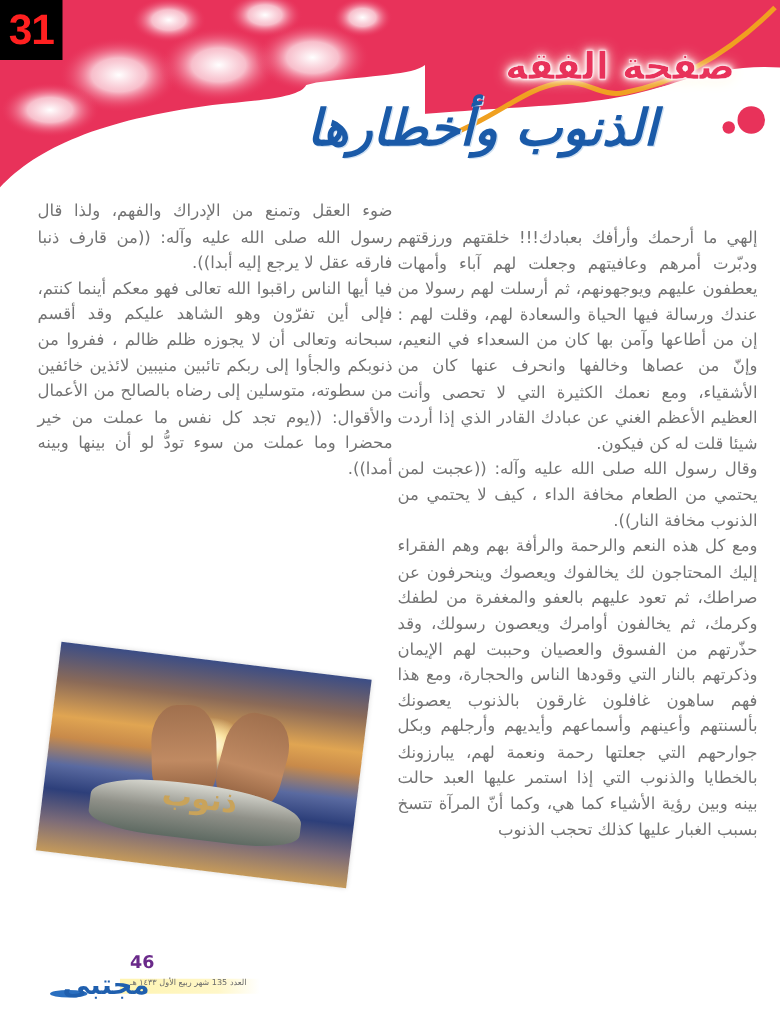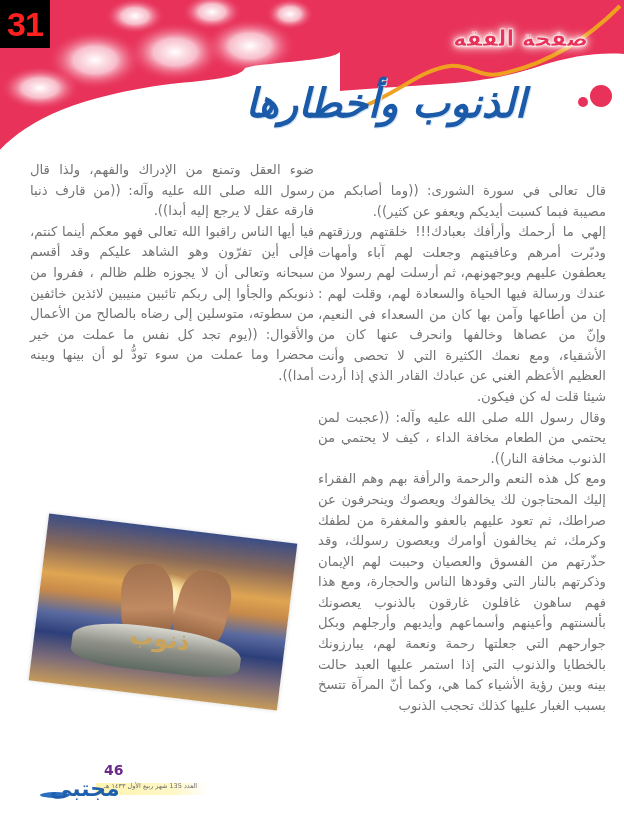--- a/index.html
+++ b/index.html
@@ -13,23 +13,23 @@
       overflow: hidden;
     }
     .header svg { position: absolute; left: 0; top: 0; }
     .page-num {
       position: absolute; left: 0; top: 0; width: 50px; height: 48px;
       background: #000; color: #ff2020;
       font-family: "Liberation Sans", sans-serif; font-size: 34px; font-weight: bold;
       line-height: 48px; text-align: center; letter-spacing: -1px;
     }
     .section-label {
-      position: absolute; right: 36px; top: 26px;
+      position: absolute; right: 36px; top: 36px;
       color: #e8325a; font-family: "DejaVu Sans", sans-serif; font-weight: bold;
-      font-size: 22px; direction: rtl;
+      font-size: 30px; direction: rtl;
       text-shadow: 0 0 2px #fff, 0 0 4px #fff, 0 0 8px #fff, 0 0 12px #fff7d8;
       -webkit-text-stroke: 0.4px #fff;
     }
     .title {
       position: absolute; right: 98px; top: 80px;
       color: #1a5aa8; font-family: "DejaVu Sans", sans-serif; font-weight: bold;
       font-size: 40px; direction: rtl; letter-spacing: 0px;
       text-shadow: 1px 1px 0 #cfe0f2;
       font-style: italic;
     }
@@ -120,21 +120,20 @@
     <path d="M360 108 C400 92 420 70 450 66 C470 64 480 78 500 74 C540 66 580 46 620 6" stroke="#f0a020" stroke-width="4" fill="none"></path>
     <circle cx="601" cy="96" r="11" fill="#e8325a"></circle>
     <circle cx="583" cy="102" r="5" fill="#e8325a"></circle>
   </svg>
   <div class="page-num">31</div>
   <div class="section-label">صفحة الفقه</div>
   <div class="title">الذنوب وأخطارها</div>
 </div>
 
 <div class="col col-right">
-  <p>قال تعالى في سورة الشورى: ((وما أصابكم من مصيبة فبما كسبت أيديكم ويعفو عن كثير)).</p>
   <p>إلهي ما أرحمك وأرأفك بعبادك!!! خلقتهم ورزقتهم ودبّرت أمرهم وعافيتهم وجعلت لهم آباء وأمهات يعطفون عليهم ويوجهونهم، ثم أرسلت لهم رسولا من عندك ورسالة فيها الحياة والسعادة لهم، وقلت لهم : إن من أطاعها وآمن بها كان من السعداء في النعيم، وإنّ من عصاها وخالفها وانحرف عنها كان من الأشقياء، ومع نعمك الكثيرة التي لا تحصى وأنت العظيم الأعظم الغني عن عبادك القادر الذي إذا أردت شيئا قلت له كن فيكون.</p>
   <p>وقال رسول الله صلى الله عليه وآله: ((عجبت لمن يحتمي من الطعام مخافة الداء ، كيف لا يحتمي من الذنوب مخافة النار)).</p>
   <p>ومع كل هذه النعم والرحمة والرأفة بهم وهم الفقراء إليك المحتاجون لك يخالفوك ويعصوك وينحرفون عن صراطك، ثم تعود عليهم بالعفو والمغفرة من لطفك وكرمك، ثم يخالفون أوامرك ويعصون رسولك، وقد حذّرتهم من الفسوق والعصيان وحببت لهم الإيمان وذكرتهم بالنار التي وقودها الناس والحجارة، ومع هذا فهم ساهون غافلون غارقون بالذنوب يعصونك بألسنتهم وأعينهم وأسماعهم وأيديهم وأرجلهم وبكل جوارحهم التي جعلتها رحمة ونعمة لهم، يبارزونك بالخطايا والذنوب التي إذا استمر عليها العبد حالت بينه وبين رؤية الأشياء كما هي، وكما أنّ المرآة تتسخ بسبب الغبار عليها كذلك تحجب الذنوب</p>
 </div>
 
 <div class="col col-left">
   <p>ضوء العقل وتمنع من الإدراك والفهم، ولذا قال رسول الله صلى الله عليه وآله: ((من قارف ذنبا فارقه عقل لا يرجع إليه أبدا)).</p>
   <p>فيا أيها الناس راقبوا الله تعالى فهو معكم أينما كنتم، فإلى أين تفرّون وهو الشاهد عليكم وقد أقسم سبحانه وتعالى أن لا يجوزه ظلم ظالم ، ففروا من ذنوبكم والجأوا إلى ربكم تائبين منيبين لائذين خائفين من سطوته، متوسلين إلى رضاه بالصالح من الأعمال والأقوال: ((يوم تجد كل نفس ما عملت من خير محضرا وما عملت من سوء تودُّ لو أن بينها وبينه أمدا)).</p>
 </div>
 

